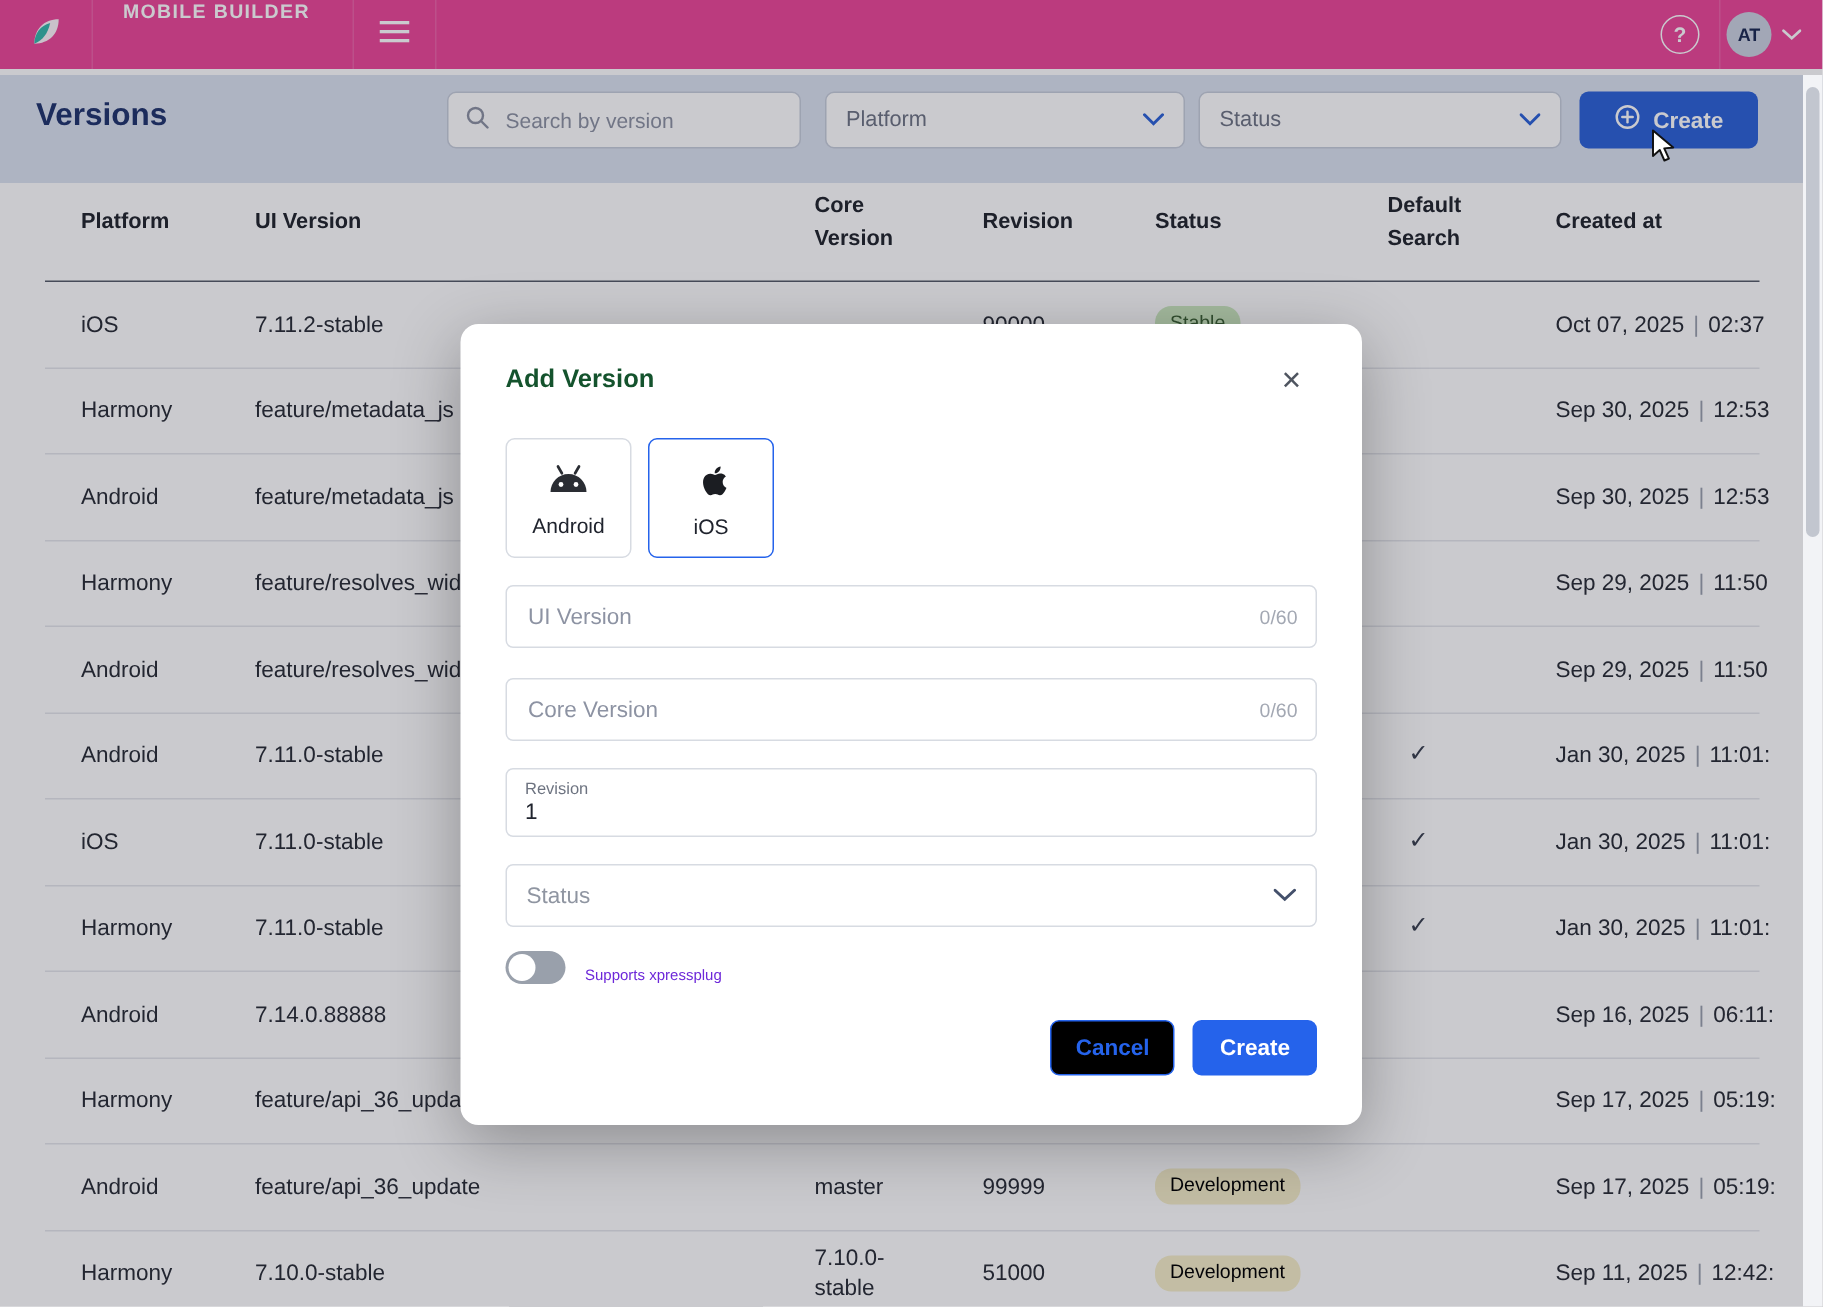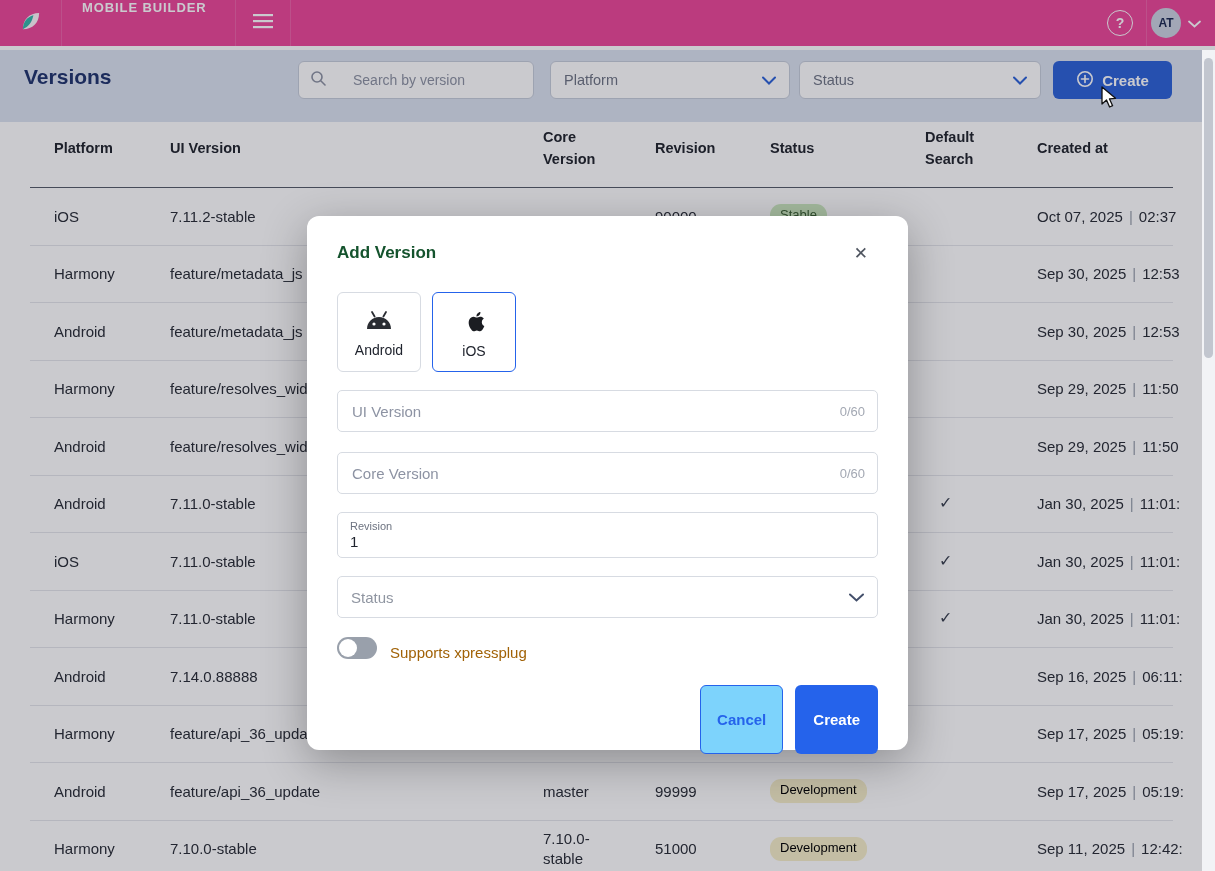--- a/index.html
+++ b/index.html
@@ -23,21 +23,21 @@
     color:#fff; font-size:14px; font-weight:700; display:flex; align-items:center; justify-content:center; }
   .account-block { height:100%; display:flex; align-items:center; gap:7px; padding:0 14px 0 4px;
     border-left:1px solid rgba(255,255,255,.15); cursor:pointer; }
   .avatar { width:30px; height:30px; border-radius:50%; background:#ccd3e0; color:#1c2a52;
     font-size:12px; font-weight:700; display:flex; align-items:center; justify-content:center; }
 
   
   .header-band { position:absolute; top:50px; left:0; width:1215px; height:72px; background:#dce3f0; }
   .page-title { position:absolute; left:24px; top:15px; font-size:21px; font-weight:700; color:#21356e; }
   .search-box { position:absolute; left:298px; top:11px; width:236px; height:38px; background:#fff;
-    border:1px solid #c6cdda; border-radius:6px; display:flex; align-items:center; gap:25px; padding:0 11px; }
+    border:1px solid #c6cdda; border-radius:6px; display:flex; align-items:center; gap:9px; padding:0 11px; }
   .search-box input { border:none; outline:none; flex:1; font-size:14px; color:#333; background:transparent; }
   ::placeholder { color:#8d93a3; }
   .filter-select { position:absolute; top:11px; height:38px; background:#fff; border:1px solid #c6cdda;
     border-radius:6px; display:flex; align-items:center; justify-content:space-between; padding:0 13px;
     font-size:14.5px; color:#6f7585; cursor:pointer; }
   .filter-platform { left:550px; width:240px; }
   .filter-status  { left:799px; width:242px; }
   .create-btn { position:absolute; left:1053px; top:11px; width:119px; height:38px; background:#2d63d8;
     color:#fff; border:none; border-radius:6px; font-size:15px; font-weight:600;
     display:flex; align-items:center; justify-content:center; gap:8px; cursor:pointer; }
@@ -83,23 +83,23 @@
   .revision-field { margin-top:18px; height:46px; border:1px solid #d7dbe2; border-radius:5px;
     padding:5px 12px; display:flex; flex-direction:column; justify-content:center; gap:1px; cursor:text; }
   .revision-label { font-size:11px; color:#6d7380; }
   .revision-value { font-size:15px; color:#20242e; }
   .status-field { margin-top:18px; height:42px; border:1px solid #d7dbe2; border-radius:5px;
     display:flex; align-items:center; justify-content:space-between; padding:0 13px; cursor:pointer; }
   .status-field .ph { color:#8f95a1; font-size:15px; }
   .toggle-row { display:flex; align-items:center; gap:13px; margin-top:16px; }
   .toggle { width:40px; height:22px; background:#99a0ab; border-radius:11px; position:relative; cursor:pointer; }
   .toggle-knob { position:absolute; left:2px; top:2px; width:18px; height:18px; background:#fff; border-radius:50%; }
-  .toggle-label { font-size:15px; color:#a16207;margin-top:10px; }
+  .toggle-label { font-size:10px; color:#6d28d9;margin-top:10px; }
   .modal-actions { display:flex; justify-content:flex-end; gap:12px; margin-top:24px; }
-  .btn-cancel { padding:25px 16px; border:1.5px solid #2563eb; color:#2563eb; background:#7dd3fc;
+  .btn-cancel { padding:9px 16px; border:1.5px solid #2563eb; color:#2563eb; background:#000000;
     border-radius:6px; font-size:15px; font-weight:600; cursor:pointer; }
   .btn-create { padding:9px 18px; border:none; background:#2563eb; color:#fff;
     border-radius:6px; font-size:15px; font-weight:600; cursor:pointer; }
 
   
   .scrollbar-track { position:absolute; right:0; top:50px; bottom:0; width:13px; background:#f2f3f6; z-index:60; }
   .scrollbar-thumb { position:absolute; right:2px; top:8px; width:9px; height:300px; background:#c2c6cf;
     border-radius:5px; cursor:grab; }
   .cursor { position:absolute; left:1100px; top:86px; z-index:70; pointer-events:none; }
 </style>

